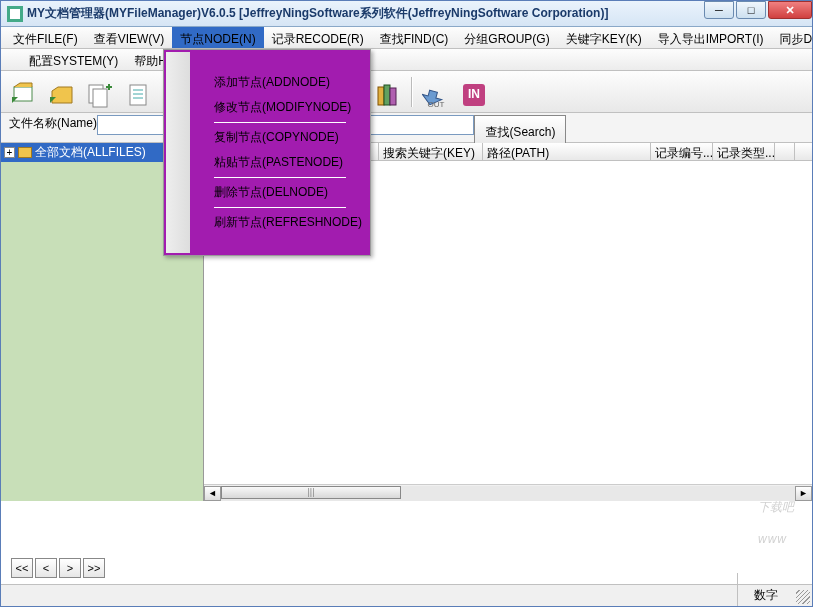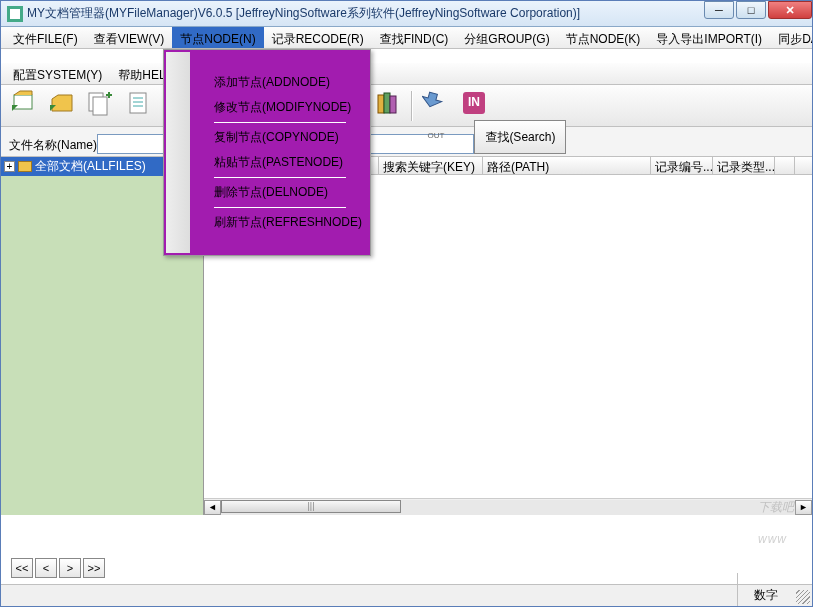--- a/index.html
+++ b/index.html
@@ -1,31 +1,31 @@
 <!DOCTYPE html>
 <html><head>
 <meta charset="utf-8">
 <style>
 * { box-sizing: border-box; margin: 0; padding: 0; font-family: "SimSun", "宋体", Arial, sans-serif; font-size: 12px; }
 body { background: #fff; width: 813px; height: 607px; overflow: hidden; position: relative; border: 1px solid #5a7db8; }
 .titlebar { height: 26px; background: linear-gradient(#eaf3fc, #d6e5f5); display: flex; align-items: center; padding: 0 0 0 6px; border-bottom: 1px solid #8aa8c8; }
 .titlebar-icon { width: 16px; height: 16px; background: #4a8; margin-right: 4px; position: relative; }
 .titlebar-icon::after { content: ""; position: absolute; inset: 2px; background: #fff; border: 1px solid #4a8; }
-.titlebar-text { color: #1a3a6a; flex: 1; white-space: nowrap; overflow: hidden; }
+.titlebar-text { color: #1a3a6a; flex: 1; white-space: nowrap; overflow: hidden; font-weight: bold; }
 .win-btns { display: flex; align-items: flex-start; height: 100%; }
 .win-btn { width: 30px; height: 18px; margin-left: 2px; border: 1px solid #6a8ab0; background: linear-gradient(#f0f6fc, #cde0f0); display: flex; align-items: center; justify-content: center; font-size: 11px; border-radius: 0 0 3px 3px; }
 .win-btn.close { width: 44px; background: linear-gradient(#f08080, #d04040); color: #fff; border-color: #a03030; font-weight: bold; }
 .menubar { height: 22px; background: linear-gradient(#fdfdfd, #ececec); border-bottom: 1px solid #c0c0c0; display: flex; padding-left: 4px; }
-.menubar-row2 { height: 22px; background: linear-gradient(#fdfdfd, #ececec); border-bottom: 1px solid #c0c0c0; display: flex; padding-left: 4px; margin-top: 14px; }
+.menubar-row2 { height: 22px; background: linear-gradient(#fdfdfd, #ececec); border-bottom: 1px solid #c0c0c0; display: flex; padding-left: 20px; }
 .menu-item { padding: 4px 8px; cursor: default; white-space: nowrap; }
 .menu-item.active { background: #316ac5; color: #000000; }
 .toolbar { height: 42px; background: linear-gradient(#fdfdfd, #e8e8e8); border-bottom: 1px solid #c0c0c0; display: flex; align-items: center; padding: 0 6px; gap: 4px; }
-.tbtn { width: 34px; height: 34px; display: flex; align-items: flex-start; justify-content: center; }
+.tbtn { width: 34px; height: 34px; display: flex; align-items: flex-end; justify-content: center; }
 .tsep { width: 2px; height: 30px; border-left: 1px solid #bbb; border-right: 1px solid #fff; margin: 0 2px; }
-.searchbar { height: 30px; display: flex; align-items: flex-end; padding: 2px 8px; border-bottom: 1px solid #c0c0c0; background: #f4f4f4; }
+.searchbar { height: 30px; display: flex; align-items: flex-start; padding: 2px 8px; border-bottom: 1px solid #c0c0c0; background: #f4f4f4; }
 .searchbar label { white-space: nowrap; }
 .searchbar input[type=text] { height: 20px; border: 1px solid #7a9ac0; padding: 0 3px; background: #fff; }
 .btn { height: 34px; padding: 8px 10px; background: linear-gradient(#fff,#e6e6e6); border: 1px solid #888; cursor: default; }
 .content { display: flex; height: 358px; }
 .tree { width: 203px; background: #c8dfb8; border-right: 1px solid #999; overflow: auto; flex-shrink: 0; }
 .tree-root { display: flex; align-items: center; background: #316ac5; color: #fff; padding: 1px 3px; gap: 3px; }
 .tree-expand { width: 11px; height: 11px; background: #fff; border: 1px solid #888; color: #000; font-size: 10px; line-height: 9px; text-align: center; }
 .folder-icon { width: 14px; height: 11px; background: #f0c44c; border: 1px solid #a07820; position: relative; }
 .listarea { flex: 1; display: flex; flex-direction: column; background: #fff; min-width: 0; }
 .list-header { height: 18px; display: flex; background: linear-gradient(#fff,#e8e8e8); border-bottom: 1px solid #c0c0c0; flex-shrink: 0; }
@@ -60,21 +60,21 @@
   </div>
 </div>
 
 <div class="menubar" id="menubar1">
     <div class="menu-item">文件FILE(F)</div>
     <div class="menu-item">查看VIEW(V)</div>
     <div class="menu-item active">节点NODE(N)</div>
     <div class="menu-item">记录RECODE(R)</div>
     <div class="menu-item">查找FIND(C)</div>
     <div class="menu-item">分组GROUP(G)</div>
-    <div class="menu-item">节点NODE(K)</div>
+    <div class="menu-item">关键字KEY(K)</div>
     <div class="menu-item">导入导出IMPORT(I)</div>
     <div class="menu-item">同步DATASYN(D)</div>
   </div>
 
 <div class="menubar-row2" id="menubar2">
     <div class="menu-item">配置SYSTEM(Y)</div>
     <div class="menu-item">帮助HELP(H)</div>
   </div>
 
 <div class="toolbar">

